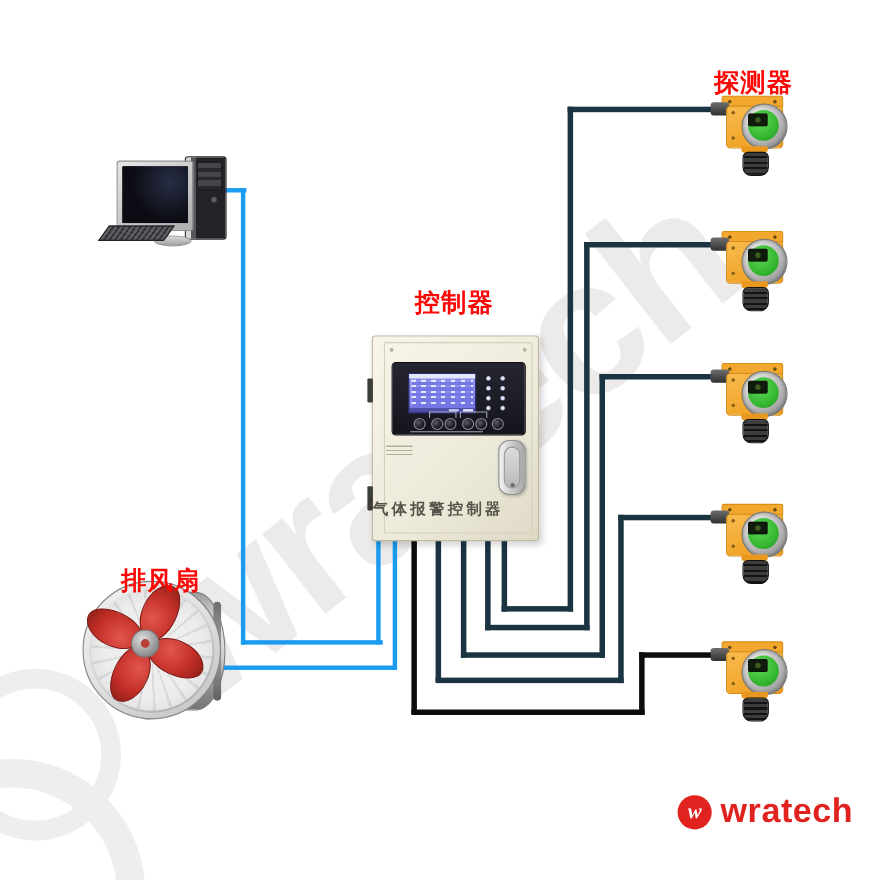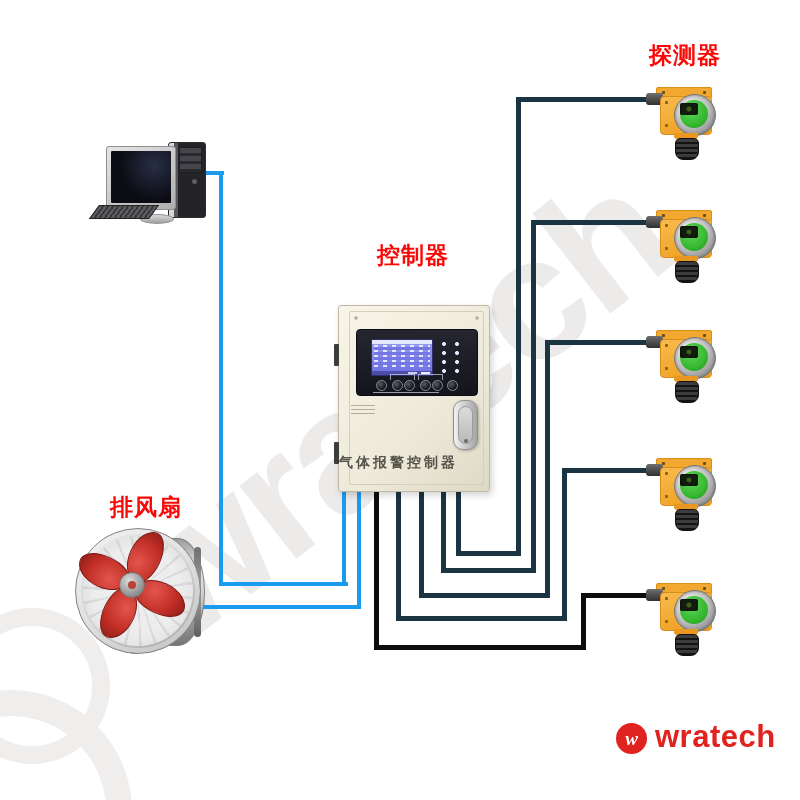--- a/index.html
+++ b/index.html
@@ -8,21 +8,21 @@
 
   
   .watermark{position:absolute;left:395px;top:405px;transform:translate(-50%,-50%) rotate(-38deg);
              font-size:175px;font-weight:bold;letter-spacing:-4px;color:#edeaea;white-space:nowrap;
              z-index:0;user-select:none;}
   .wm-ring{position:absolute;border-radius:50%;border:18px solid #f0eded;z-index:0;}
   .wm-ring-1{width:120px;height:120px;left:-46px;top:608px;}
   .wm-ring-2{width:190px;height:190px;left:-110px;top:690px;border-width:26px;}
 
   
-  .lbl{position:absolute;color:#fb0806;font-size:23px;font-weight:bold;z-index:4;letter-spacing:1px;}
+  .lbl{position:absolute;color:#fb0806;font-size:23px;font-weight:bold;z-index:4;letter-spacing:1px;margin-top:20px;}
 
   
   .wire{position:absolute;z-index:1;}
   .w-blue{background:#1b9bf0;}
   .w-dark{background:#1a3442;}
   .w-black{background:#0d0d0d;}
 
   
   .computer{position:absolute;left:88px;top:138px;width:122px;height:86px;z-index:2;}
   .pc-tower{position:absolute;left:80px;top:4px;width:36px;height:74px;border:1px solid #2c2c30;border-radius:3px;

